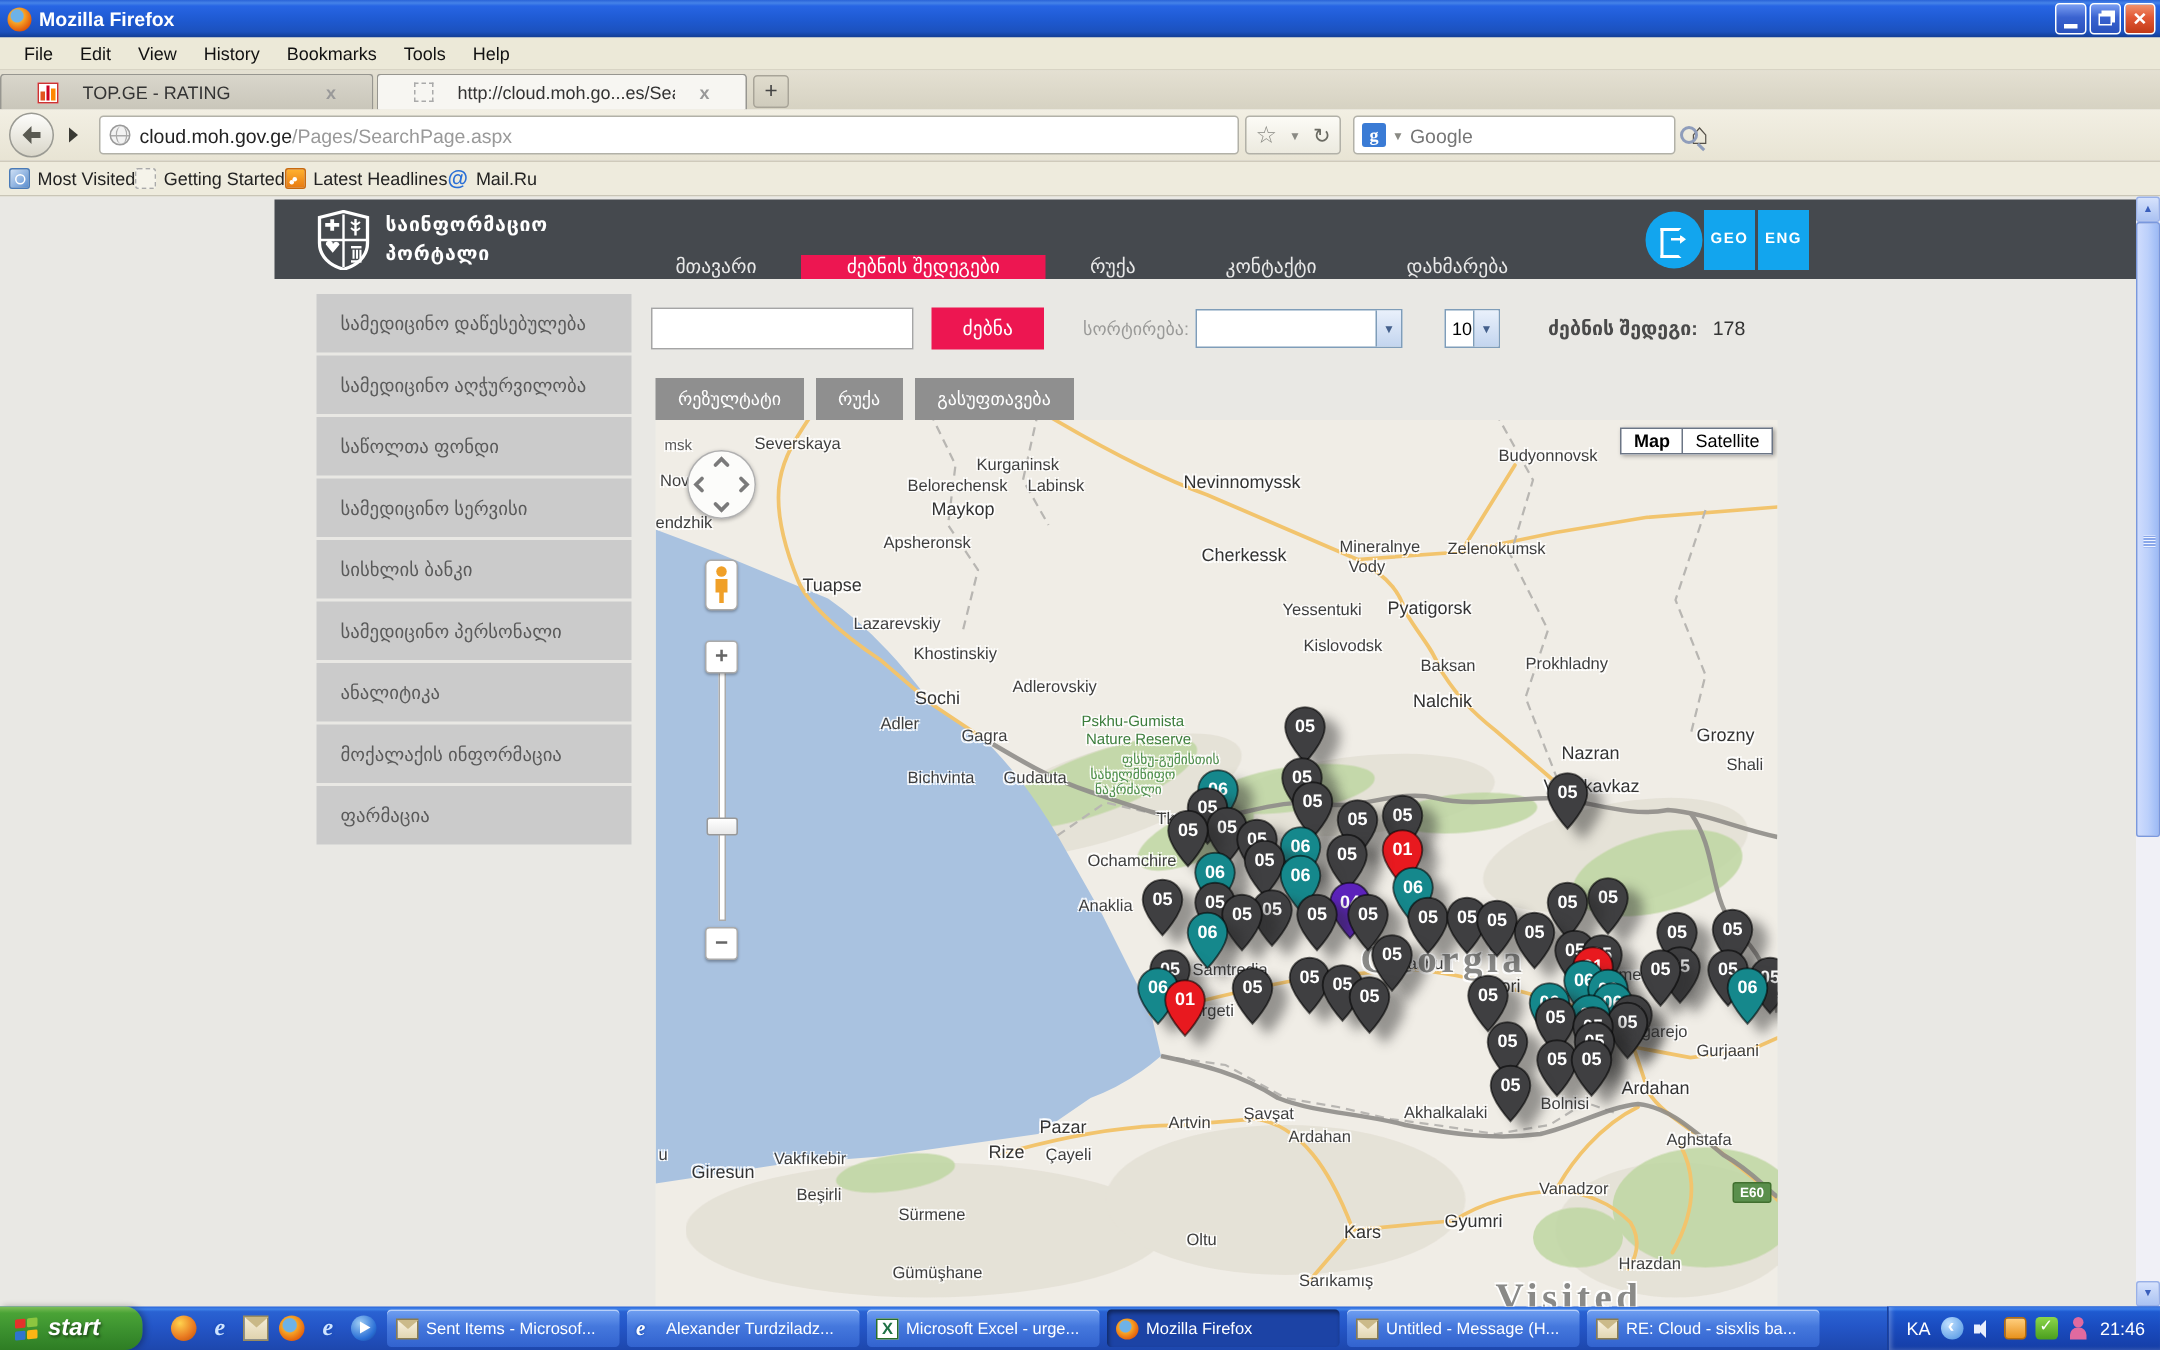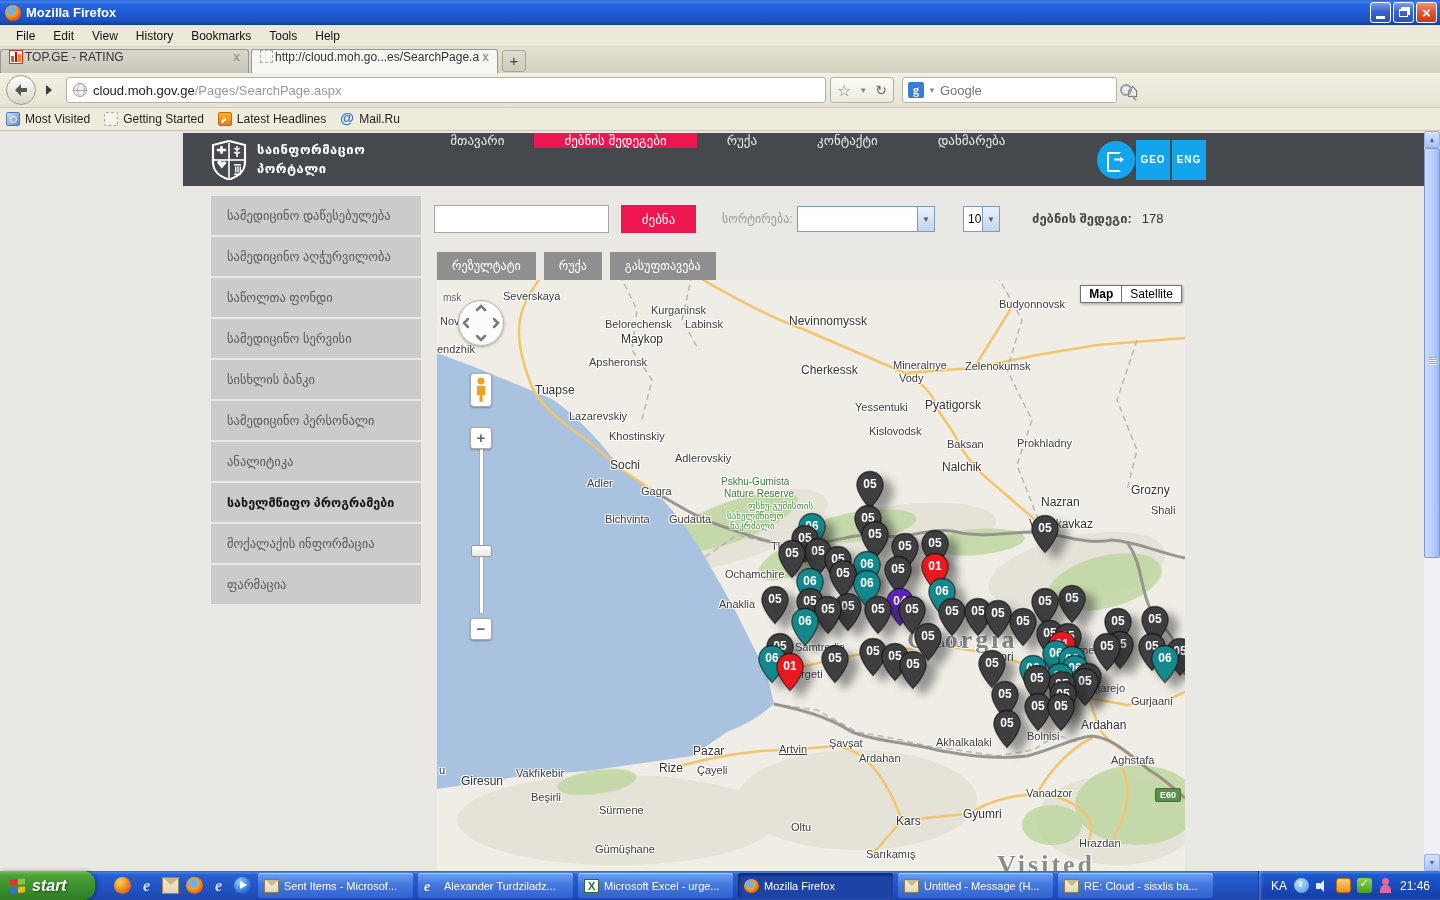--- a/index.html
+++ b/index.html
@@ -18,22 +18,22 @@
   .wbtn .bar{width:9px;height:3px;background:#fff;margin-top:9px}
   .wbtn .rest{width:9px;height:8px;border:1px solid #fff;border-top:2px solid #fff;background:transparent;box-shadow:2px -2px 0 -0px #fff}
   .wbtn.close span{font-size:15px;font-weight:bold;line-height:1}
 
   #menubar{position:absolute;left:0;top:25px;width:1440px;height:22px;background:#ece9d8;border-bottom:1px solid #d8d4c4;
     display:flex;align-items:center;padding-left:8px;gap:2px;font-size:12px;color:#111}
   .menu-item{padding:2px 8px}
 
   
   #tabstrip{position:absolute;left:0;top:47px;width:1440px;height:26px;background:linear-gradient(180deg,#e4e0d2,#d6d2c2)}
-  .tab{position:absolute;top:2px;height:24px;display:flex;align-items:flex-start;gap:2px;font-size:12px;color:#333;
-    border:1px solid #979690;border-bottom:none;border-radius:3px 3px 0 0;padding:0 8px}
+  .tab{position:absolute;top:2px;height:24px;display:flex;align-items:center;gap:16px;font-size:12px;color:#333;
+    border:1px solid #979690;border-bottom:none;border-radius:3px 3px 0 0;padding:0 24px}
   .tab.inactive{left:0;width:249px;background:linear-gradient(180deg,#d9d6cb,#c9c6ba)}
   .tab.active{left:251px;width:247px;background:#f7f6f2;z-index:2}
   .tab .tlabel{white-space:nowrap;overflow:hidden;flex:1}
   .tab .tclose{color:#999;font-weight:bold;font-size:12px}
   .favicon-chart{width:14px;height:14px;background:#fff;border:1px solid #c33;display:flex;align-items:flex-end;gap:1px;padding:1px;flex:0 0 14px}
   .favicon-chart i{display:block;width:3px;background:#e2541e}.favicon-chart i:nth-child(1){height:6px}.favicon-chart i:nth-child(2){height:10px;background:#c02}.favicon-chart i:nth-child(3){height:8px;background:#f80}
   .favicon-dashed{width:13px;height:13px;border:1px dashed #aaa;flex:0 0 13px}
   .newtab{position:absolute;left:502px;top:3px;width:24px;height:22px;background:linear-gradient(180deg,#e0dccd,#cfcbbc);
     border:1px solid #a8a498;border-radius:3px;font-size:15px;color:#444;text-align:center;line-height:20px}
 
@@ -53,37 +53,37 @@
   .searchbox{height:26px;width:215px;margin-left:8px;background:#fff;border:1px solid #b2b1a8;border-radius:3px;display:flex;align-items:center;padding:0 5px;gap:4px}
   .g-ico{width:16px;height:16px;background:#3a7bd5;border-radius:2px;color:#fff;font:bold 12px "Liberation Serif",serif;text-align:center;line-height:16px;flex:0 0 16px}
   .searchbox input{border:none;outline:none;flex:1;font-size:13px;color:#555;background:transparent;font-family:inherit}
   .mag{width:12px;height:12px;border:2px solid #8f9dbb;border-radius:50%;position:relative;flex:0 0 12px}
   .mag::after{content:"";position:absolute;width:6px;height:2px;background:#8f9dbb;transform:rotate(45deg);left:9px;top:11px}
   .homebtn{font-size:20px;color:#55514a;margin-left:10px}
   .drop{font-size:8px;color:#8a8a84}
 
   
   #bookmarksbar{position:absolute;left:0;top:108px;width:1440px;height:23px;background:#eeebdd;border-bottom:1px solid #c9c5b6;
-    display:flex;align-items:center;padding-left:6px;gap:14px;font-size:12px;color:#222}
+    display:flex;align-items:center;padding-left:6px;font-size:12px;color:#222}
   .bm{display:flex;align-items:center;gap:5px}
   .bm-ic{width:14px;height:14px;border-radius:2px;flex:0 0 14px;position:relative}
   .bm-ic.mv{background:linear-gradient(135deg,#cfe0f5,#5b8fd0);border:1px solid #4a7bb8}
   .bm-ic.mv::after{content:"";position:absolute;left:3px;top:3px;width:5px;height:5px;border:1.5px solid #fff;border-radius:50%}
   .bm-ic.gs{border:1px dashed #aaa;background:#f5f3ea}
   .bm-ic.lh{background:linear-gradient(180deg,#ffb12e,#e87b12);border:1px solid #c8690e}
   .bm-ic.lh::after{content:"";position:absolute;left:2px;bottom:2px;width:3px;height:3px;background:#fff;border-radius:50%;box-shadow:0 -1px 0 4px rgba(255,255,255,0),2px -2px 0 0px #fff}
   .bm-ic.mr{background:transparent}
   .bm-ic.mr::after{content:"@";position:absolute;left:0;top:-2px;color:#2a6fd6;font:bold 14px "Liberation Sans",sans-serif}
 
   
   #content{position:absolute;left:0;top:131px;width:1424px;height:740px;background:#e9e8e4;overflow:hidden}
   #siteheader{position:absolute;left:183px;top:2px;width:1241px;height:53px;background:#45494e;display:flex;align-items:center}
   .logo{display:flex;align-items:center;gap:10px;margin-left:28px}
   .logo-txt{color:#fff;font-size:13px;font-weight:bold;line-height:1.45;letter-spacing:.5px}
-  #sitenav{display:flex;align-items:flex-start;height:100%;margin-left:55px}
+  #sitenav{display:flex;align-items:flex-end;height:100%;margin-left:55px}
   .nav-item{display:flex;align-items:center;padding:0 30px;color:#e8e8e8;font-size:13px;white-space:nowrap}
   .nav-item.active{background:#ed1651;color:#fff}
   .hdr-right{position:absolute;right:218px;top:0;height:100%;display:flex;align-items:center;gap:1px}
   .logout{width:38px;height:38px;border-radius:50%;background:#12a5ee;position:relative}
   .logout::before{content:"";position:absolute;left:10px;top:11px;width:10px;height:16px;border:2.5px solid #fff;border-right-color:transparent}
   .logout::after{content:"";position:absolute;left:17px;top:16px;width:10px;height:6px;background:#fff;clip-path:polygon(0 35%,60% 35%,60% 0,100% 50%,60% 100%,60% 65%,0 65%)}
   .lang-btn{width:34px;height:40px;background:#12a5ee;color:#fff;font-size:10px;font-weight:bold;display:flex;align-items:center;justify-content:center;letter-spacing:1px}
 
   
   #sidebar{position:absolute;left:211px;top:65px;width:210px}
@@ -321,21 +321,20 @@
   </div>
 
   <div id="sidebar">
       <div class="side-item ">სამედიცინო დაწესებულება</div>
       <div class="side-item ">სამედიცინო აღჭურვილობა</div>
       <div class="side-item ">საწოლთა ფონდი</div>
       <div class="side-item ">სამედიცინო სერვისი</div>
       <div class="side-item ">სისხლის ბანკი</div>
       <div class="side-item ">სამედიცინო პერსონალი</div>
       <div class="side-item ">ანალიტიკა</div>
-      <div class="side-item sel">სახელმწიფო პროგრამები</div>
       <div class="side-item ">მოქალაქის ინფორმაცია</div>
       <div class="side-item ">ფარმაცია</div>
     </div>
 
   <div id="searchrow">
     <input class="srch-input" value="" style="">
     <div class="srch-btn">ძებნა</div>
     <div class="sort-label">სორტირება:</div>
     <div class="xp-select sel-sort">
       <span></span>
@@ -452,21 +451,21 @@
         <div class="maplabel " style="left: 488px; top: 357px;">Khashuri</div>
         <div class="maplabel bigtown" style="left: 554px; top: 370px;">Gori</div>
         <div class="maplabel " style="left: 642px; top: 364px;">meta</div>
         <div class="maplabel " style="left: 644px; top: 402px;">Sagarejo</div>
         <div class="maplabel " style="left: 694px; top: 415px;">Gurjaani</div>
         <div class="maplabel " style="left: 722px; top: 377px;">kvareli</div>
         <div class="maplabel " style="left: 590px; top: 450px;">Bolnisi</div>
         <div class="maplabel bigtown" style="left: 644px; top: 438px;">Ardahan</div>
         <div class="maplabel " style="left: 499px; top: 456px;">Akhalkalaki</div>
         <div class="maplabel " style="left: 392px; top: 457px;">Şavşat</div>
-        <div class="maplabel " style="left: 342px; top: 463px; text-decoration: underline;">Artvin</div>
+        <div class="maplabel " style="left: 342px; top: 463px;">Artvin</div>
         <div class="maplabel " style="left: 422px; top: 472px;">Ardahan</div>
         <div class="maplabel bigtown" style="left: 256px; top: 464px;">Pazar</div>
         <div class="maplabel bigtown" style="left: 222px; top: 481px;">Rize</div>
         <div class="maplabel " style="left: 260px; top: 484px;">Çayeli</div>
         <div class="maplabel bigtown" style="left: 24px; top: 494px;">Giresun</div>
         <div class="maplabel " style="left: 79px; top: 487px;">Vakfıkebir</div>
         <div class="maplabel " style="left: 94px; top: 511px;">Beşirli</div>
         <div class="maplabel " style="left: 162px; top: 524px;">Sürmene</div>
         <div class="maplabel " style="left: 158px; top: 563px;">Gümüşhane</div>
         <div class="maplabel " style="left: 354px; top: 541px;">Oltu</div>

